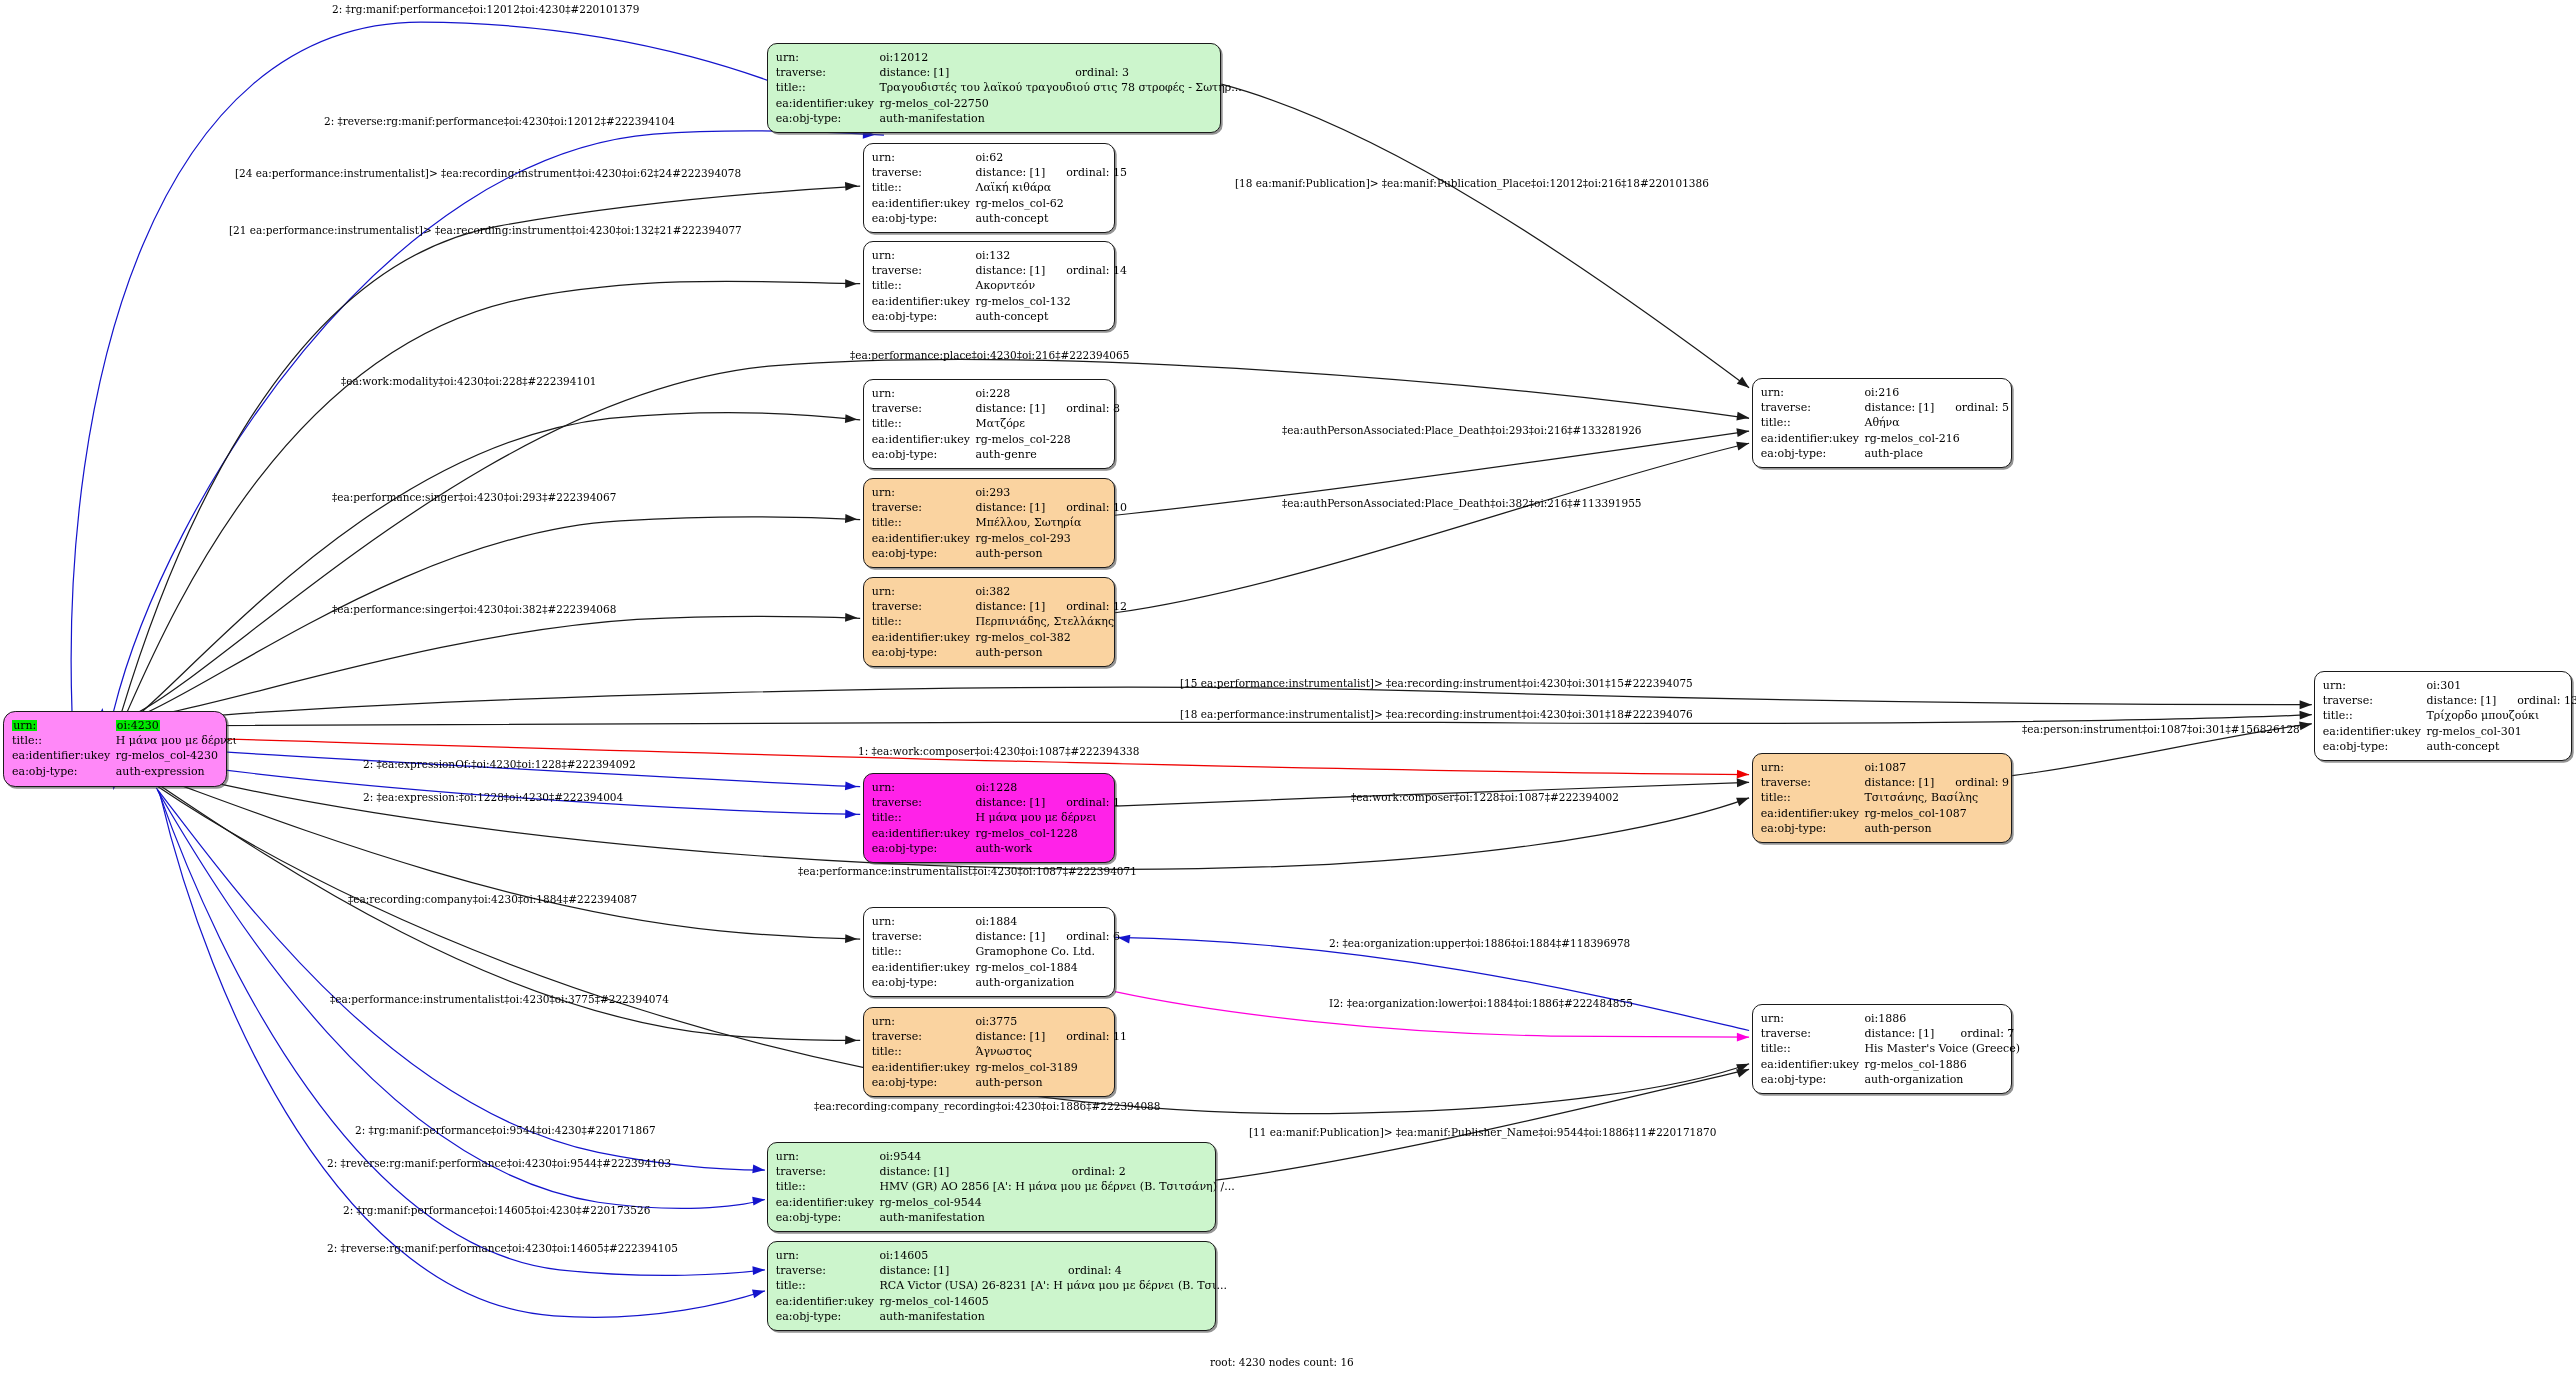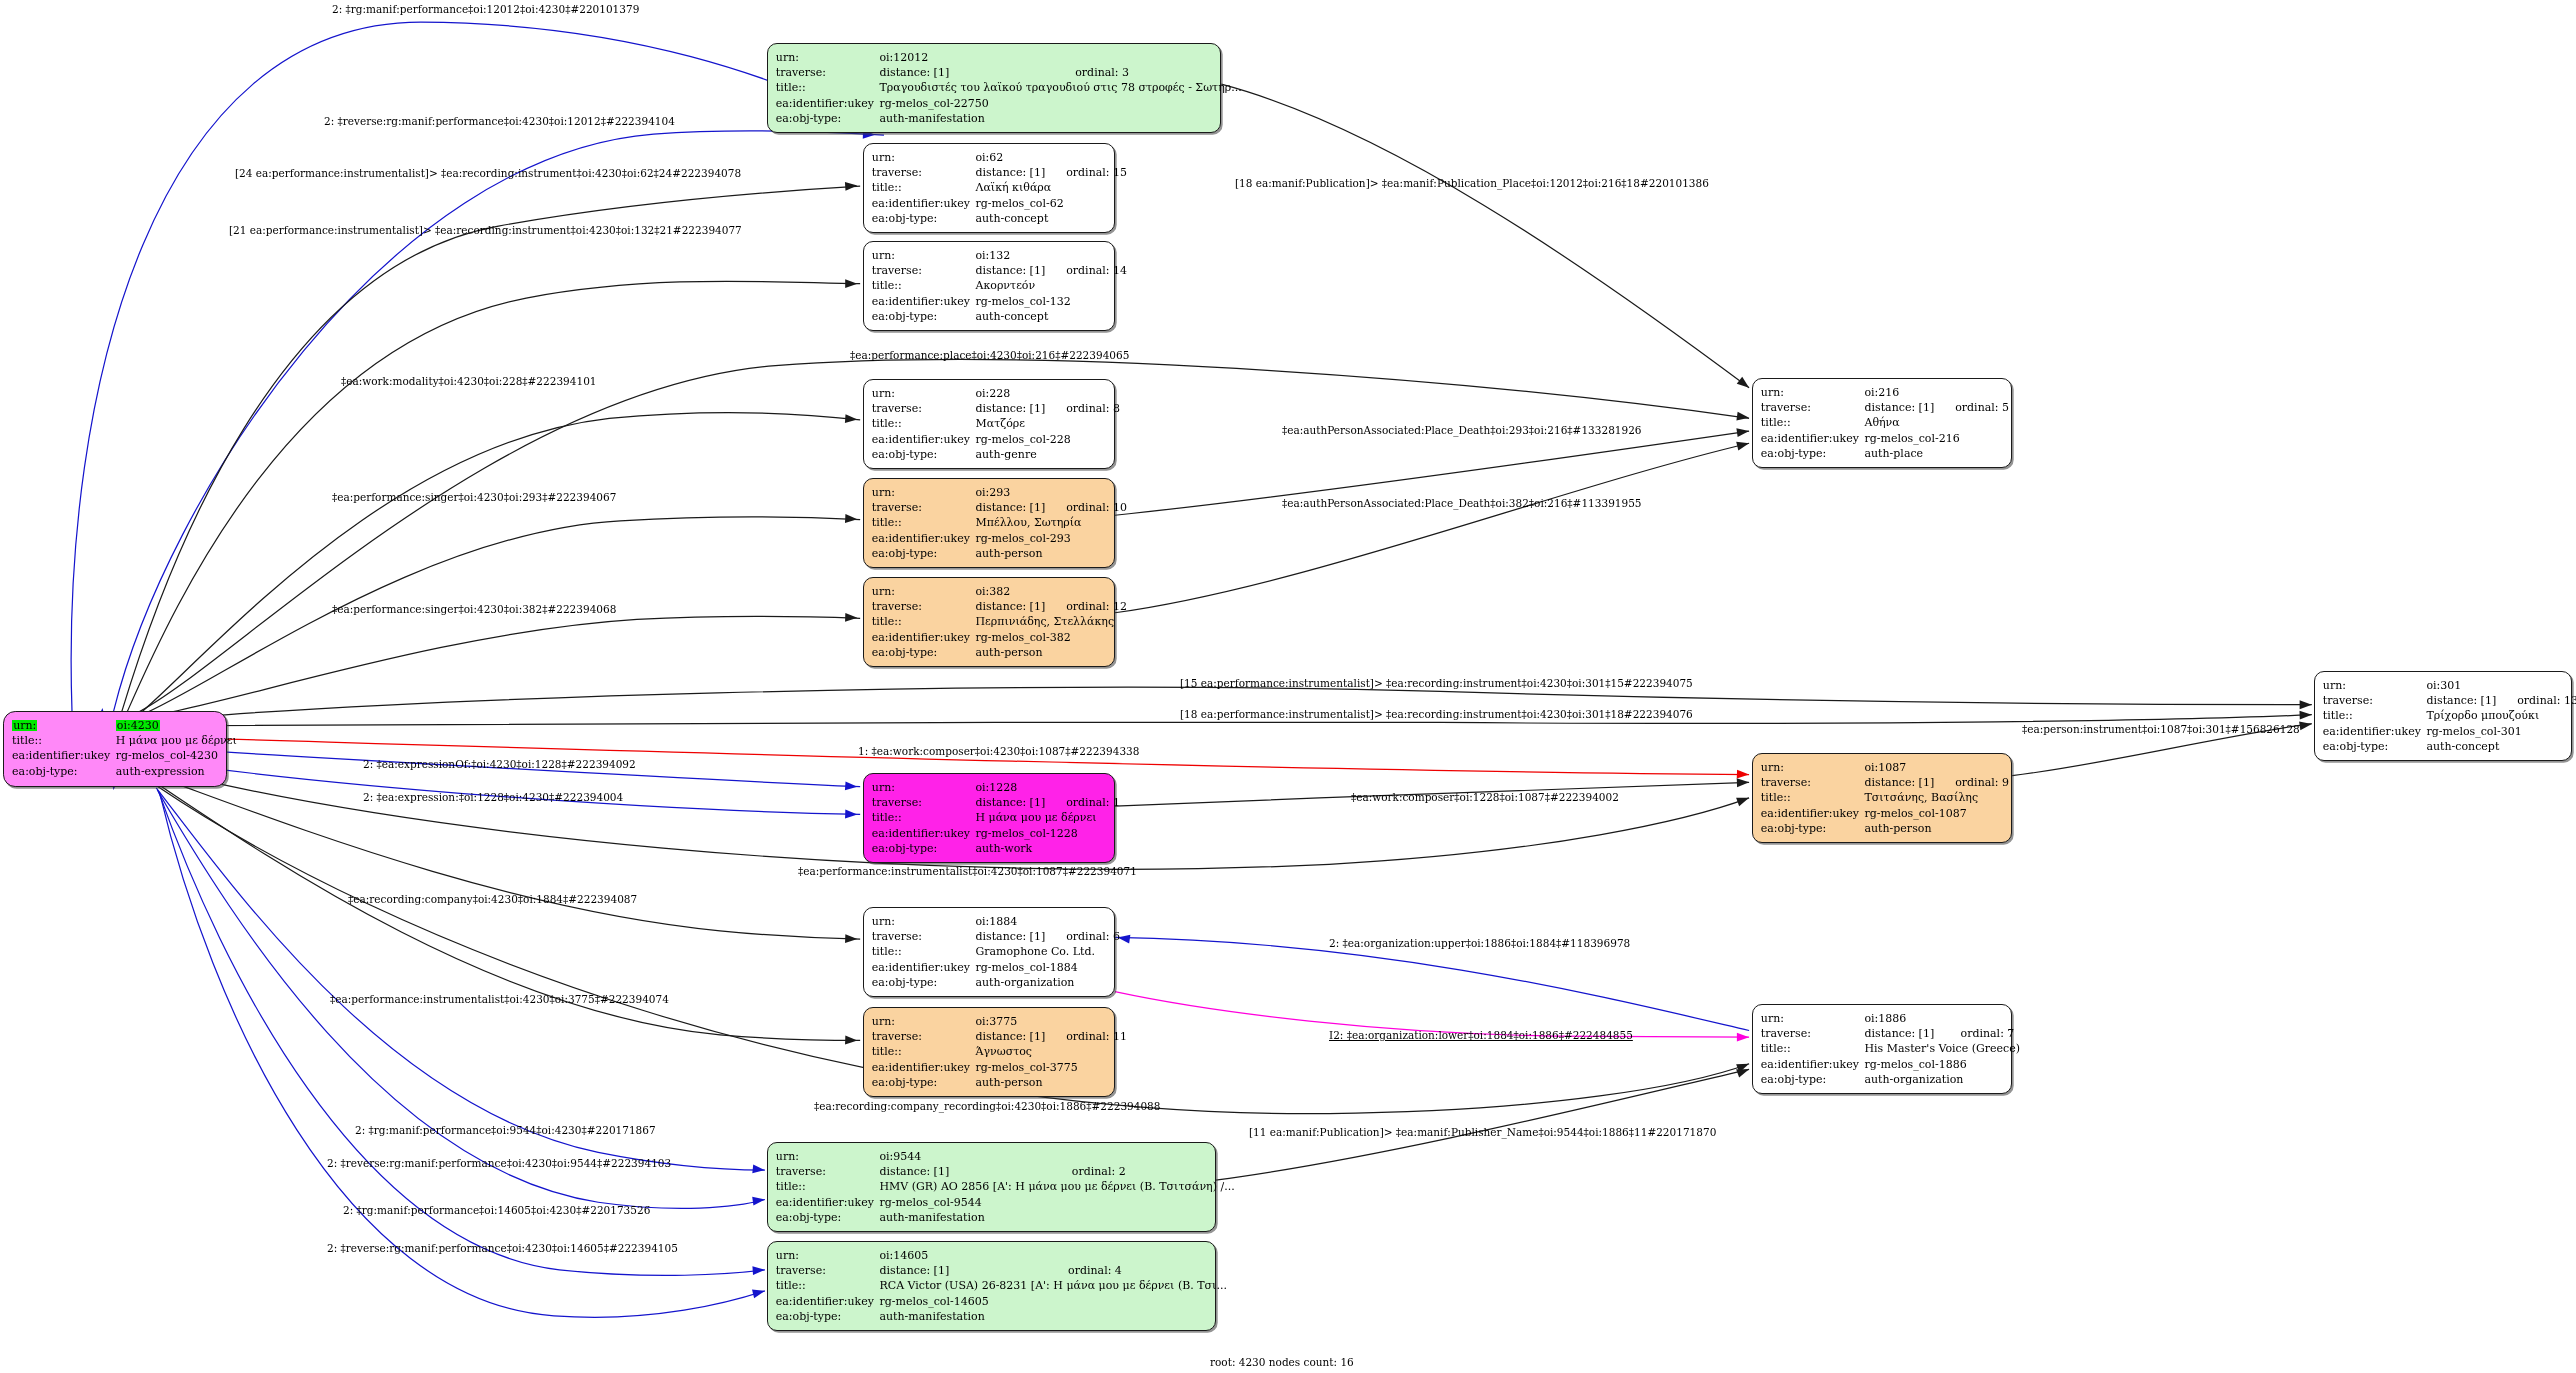--- a/index.html
+++ b/index.html
@@ -484,21 +484,21 @@
               <td class="k">traverse:</td>
               <td class="v">distance: [1]</td>
               <td class="v2">ordinal: 11</td>
             </tr>
             <tr>
               <td class="k">title::</td>
               <td class="v" colspan="2">Άγνωστος</td>
             </tr>
             <tr>
               <td class="k">ea:identifier:ukey</td>
-              <td class="v" colspan="2">rg-melos_col-3775</td>
+              <td class="v" colspan="2">rg-melos_col-3189</td>
             </tr>
             <tr>
               <td class="k">ea:obj-type:</td>
               <td class="v" colspan="2">auth-person</td>
             </tr>
           </tbody>
         </table>
       </div>
       <div class="node white" style="left: 1752px; top: 1004px; width: 260px; min-height: 84px;">
         <table>
@@ -597,21 +597,21 @@
       <div class="edge-label" style="left: 1180px; top: 678px; color: rgb(0, 0, 0);">[15 ea:performance:instrumentalist]&gt; ‡ea:recording:instrument‡oi:4230‡oi:301‡15#222394075</div>
       <div class="edge-label" style="left: 1180px; top: 709px; color: rgb(0, 0, 0);">[18 ea:performance:instrumentalist]&gt; ‡ea:recording:instrument‡oi:4230‡oi:301‡18#222394076</div>
       <div class="edge-label" style="left: 2022px; top: 724px; color: rgb(0, 0, 0);">‡ea:person:instrument‡oi:1087‡oi:301‡#156826128</div>
       <div class="edge-label" style="left: 858px; top: 746px; color: rgb(0, 0, 0);">1: ‡ea:work:composer‡oi:4230‡oi:1087‡#222394338</div>
       <div class="edge-label" style="left: 363px; top: 759px; color: rgb(0, 0, 0);">2: ‡ea:expressionOf:‡oi:4230‡oi:1228‡#222394092</div>
       <div class="edge-label" style="left: 363px; top: 792px; color: rgb(0, 0, 0); text-align: right;">2: ‡ea:expression:‡oi:1228‡oi:4230‡#222394004</div>
       <div class="edge-label" style="left: 1351px; top: 792px; color: rgb(0, 0, 0);">‡ea:work:composer‡oi:1228‡oi:1087‡#222394002</div>
       <div class="edge-label" style="left: 798px; top: 866px; color: rgb(0, 0, 0);">‡ea:performance:instrumentalist‡oi:4230‡oi:1087‡#222394071</div>
       <div class="edge-label" style="left: 348px; top: 894px; color: rgb(0, 0, 0);">‡ea:recording:company‡oi:4230‡oi:1884‡#222394087</div>
       <div class="edge-label" style="left: 1329px; top: 938px; color: rgb(0, 0, 0);">2: ‡ea:organization:upper‡oi:1886‡oi:1884‡#118396978</div>
-      <div class="edge-label" style="left: 1329px; top: 1030px; color: rgb(0, 0, 0); text-decoration: underline;">I2: ‡ea:organization:lower‡oi:1884‡oi:1886‡#222484855</div>
+      <div class="edge-label" style="left: 1329px; top: 998px; color: rgb(0, 0, 0);">I2: ‡ea:organization:lower‡oi:1884‡oi:1886‡#222484855</div>
       <div class="edge-label" style="left: 330px; top: 994px; color: rgb(0, 0, 0);">‡ea:performance:instrumentalist‡oi:4230‡oi:3775‡#222394074</div>
       <div class="edge-label" style="left: 814px; top: 1101px; color: rgb(0, 0, 0);">‡ea:recording:company_recording‡oi:4230‡oi:1886‡#222394088</div>
       <div class="edge-label" style="left: 355px; top: 1125px; color: rgb(0, 0, 0);">2: ‡rg:manif:performance‡oi:9544‡oi:4230‡#220171867</div>
       <div class="edge-label" style="left: 1249px; top: 1127px; color: rgb(0, 0, 0);">[11 ea:manif:Publication]&gt; ‡ea:manif:Publisher_Name‡oi:9544‡oi:1886‡11#220171870</div>
       <div class="edge-label" style="left: 327px; top: 1158px; color: rgb(0, 0, 0);">2: ‡reverse:rg:manif:performance‡oi:4230‡oi:9544‡#222394103</div>
       <div class="edge-label" style="left: 343px; top: 1205px; color: rgb(0, 0, 0);">2: ‡rg:manif:performance‡oi:14605‡oi:4230‡#220173526</div>
       <div class="edge-label" style="left: 327px; top: 1243px; color: rgb(0, 0, 0);">2: ‡reverse:rg:manif:performance‡oi:4230‡oi:14605‡#222394105</div>
     </div>
 
   <div class="footer-label" style="left:1210px; top:1356px;">root: 4230 nodes count: 16</div>

